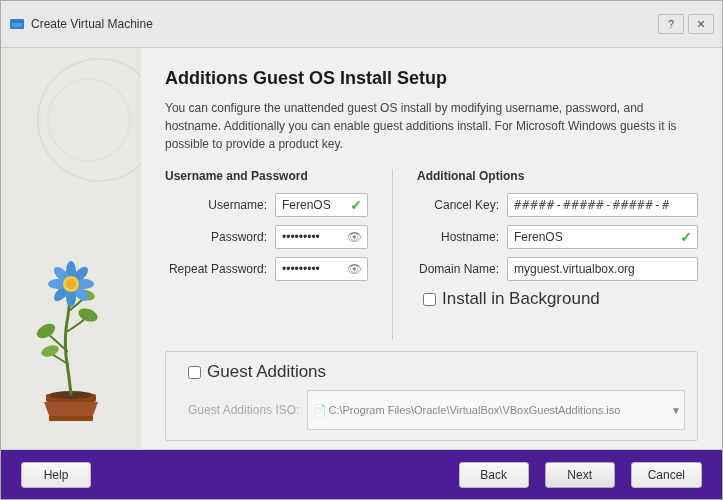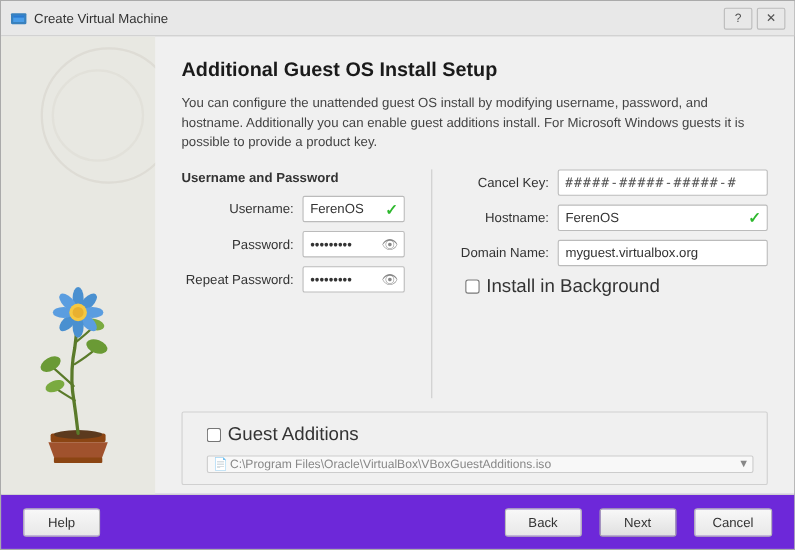--- a/index.html
+++ b/index.html
@@ -18,21 +18,21 @@
       height: 500px;
       background: #f0f0f0;
       border: 1px solid #aaa;
       display: flex;
       flex-direction: column;
     }
 
     .title-bar {
       background: #e8e8e8;
       border-bottom: 1px solid #ccc;
-      height: 32px;
+      height: 47px;
       display: flex;
       align-items: center;
       padding: 0 8px;
       flex-shrink: 0;
     }
 
     .title-bar-icon {
       width: 16px;
       height: 16px;
       margin-right: 6px;
@@ -273,21 +273,21 @@
       white-space: nowrap;
     }
 
     .iso-input-wrapper {
       flex: 1;
       position: relative;
     }
 
     .iso-input {
       width: 100%;
-      height: 16px;
+      height: 40px;
       border: 1px solid #ccc;
       border-radius: 2px;
       padding: 0 24px 0 6px;
       font-size: 11px;
       background: #f8f8f8;
       color: #aaa;
       outline: none;
     }
 
     .iso-file-icon {
@@ -312,21 +312,21 @@
       font-size: 10px;
     }
 
     .footer {
       height: 50px;
       display: flex;
       align-items: center;
       justify-content: space-between;
       padding: 0 20px;
       border-top: 1px solid #d0d0d0;
-      background: #6d28d9;
+      background: #4c1d95;
       flex-shrink: 0;
     }
 
     .footer-left {}
     .footer-right {
       display: flex;
       gap: 16px;
     }
 
     .btn {
@@ -411,21 +411,21 @@
           <ellipse cx="55" cy="25" rx="5" ry="10" fill="#5a9de0" transform="rotate(270 55 38)"></ellipse>
           <ellipse cx="55" cy="25" rx="5" ry="10" fill="#5a9de0" transform="rotate(315 55 38)"></ellipse>
 
           <circle cx="55" cy="38" r="8" fill="#f5c842"></circle>
           <circle cx="55" cy="38" r="5" fill="#e8b030"></circle>
         </svg>
       </div>
     </div>
 
     <div class="right-panel">
-      <h2 class="page-title">Additional Guest OS Install Setup</h2>
+      <h2 class="page-title">Additions Guest OS Install Setup</h2>
       <p class="description">You can configure the unattended guest OS install by modifying username, password, and hostname. Additionally you can enable guest additions install. For Microsoft Windows guests it is possible to provide a product key.</p>
 
       <div class="form-area">
 
         <div class="section">
           <div class="section-title">Username and Password</div>
 
           <div class="form-row">
             <label class="form-label">Username:</label>
             <div class="input-wrapper">
@@ -447,20 +447,21 @@
             <div class="input-wrapper">
               <input type="password" class="form-input" value="password1" style="">
               <span class="eye-icon">👁</span>
             </div>
           </div>
         </div>
 
         <div class="divider"></div>
 
         <div class="additional-options">
+          <div class="section-title">Additional Options</div>
 
           <div class="form-row">
             <label class="form-label-right">Cancel Key:</label>
             <div class="input-wrapper">
               <input type="text" class="form-input product-key" value="#####-#####-#####-#####" style="">
             </div>
           </div>
 
           <div class="form-row">
             <label class="form-label-right">Hostname:</label>
@@ -483,20 +484,21 @@
           </div>
         </div>
       </div>
 
       <div class="guest-additions-section" style="margin-top: 12px; margin-bottom: 8px; padding-left: 22px;">
         <div class="guest-checkbox-row">
           <input type="checkbox" id="guest-add" style="">
           <label for="guest-add" class="checkbox-label">Guest Additions</label>
         </div>
         <div class="iso-row">
+          <span class="iso-label">Guest Additions ISO:</span>
           <div class="iso-input-wrapper">
             <span class="iso-file-icon">📄</span>
             <input type="text" class="iso-input iso-input-with-icon" value="C:\Program Files\Oracle\VirtualBox\VBoxGuestAdditions.iso" style="color: rgb(136, 136, 136);">
             <span class="iso-chevron">▼</span>
           </div>
         </div>
       </div>
 
     </div>
   </div>

